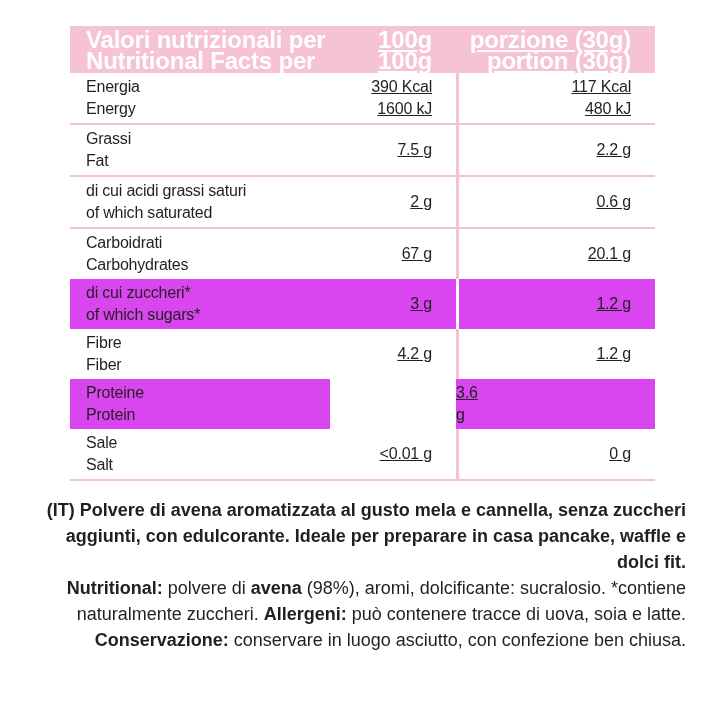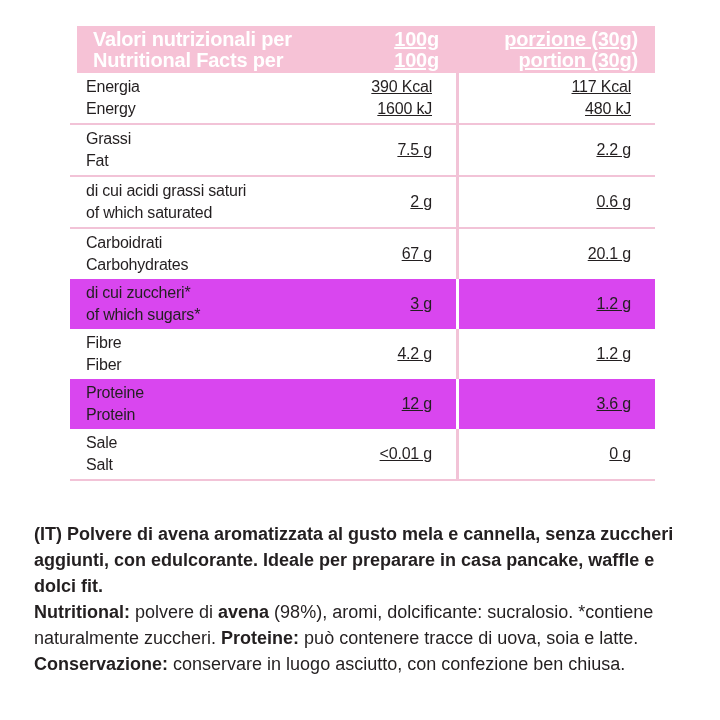--- a/index.html
+++ b/index.html
@@ -13,36 +13,36 @@
     position:absolute;left:70px;top:26px;width:585px;
     border-bottom:2px solid #f2c3d7;
   }
   .hrow,.row{
     display:grid;
     grid-template-columns:260px 126px 3px 196px;
     align-items:center;
   }
   .hrow{
     background:#f6c2d6;color:#ffffff;font-weight:bold;
-    min-height:47px;font-size:20px;line-height:21px;letter-spacing:-0.2px;margin-left:7px;
+    min-height:47px;font-size:24px;line-height:21px;letter-spacing:-0.2px;
   }
   .row{min-height:50px;font-size:16px;line-height:22px;letter-spacing:-0.2px;}
   .row.pink{background:#d946ef;}
   .row.line{border-top:2px solid #f2c3d7;}
   .cell{white-space:pre-line;}
   .lbl{padding-left:16px;text-align:left;}
   .val{text-align:right;padding-right:24px;text-decoration:underline;}
   .vd{align-self:stretch;}
   .hrow .vd{background:transparent;}
   .row .vd{background:#f2c3d7;}
   .row.pink .vd{background:#ffffff;}
   
   .footer{
     position:absolute;left:34px;top:497px;width:652px;
-    text-align:left;font-size:18px;line-height:26px;margin-top:24px;
+    text-align:right;font-size:18px;line-height:26px;
   }
   .desc{margin:0;font-weight:bold;}
   .details{margin:0;font-weight:normal;}
   .b{font-weight:bold;}
 </style>
 </head>
 <body>
 
 <div class="ntable">
 
@@ -102,31 +102,30 @@
     <div class="cell lbl">Fibre
 Fiber</div>
     <div class="cell val">4.2 g</div>
     <div class="vd"></div>
     <div class="cell val">1.2 g</div>
   </div>
 
   <div class="row pink">
     <div class="cell lbl">Proteine
 Protein</div>
-    <div class="cell val">12 g</div>
     <div class="vd"></div>
     <div class="cell val">3.6 g</div>
   </div>
 
   <div class="row">
     <div class="cell lbl">Sale
 Salt</div>
     <div class="cell val">&lt;0.01 g</div>
     <div class="vd"></div>
     <div class="cell val">0 g</div>
   </div>
 
 </div>
 
 <div class="footer">
   <p class="desc">(IT) Polvere di avena aromatizzata al gusto mela e cannella, senza zuccheri aggiunti, con edulcorante. Ideale per preparare in casa pancake, waffle e dolci fit.</p>
-  <p class="details"><span class="b">Nutritional:</span><span> polvere di </span><span class="b">avena</span><span> (98%), aromi, dolcificante: sucralosio. *contiene naturalmente zuccheri. </span><span class="b">Proteine:</span><span> può contenere tracce di uova, soia e latte. </span><span class="b">Conservazione:</span><span> conservare in luogo asciutto, con confezione ben chiusa.</span></p>
+  <p class="details"><span class="b">Nutritional:</span><span> polvere di </span><span class="b">avena</span><span> (98%), aromi, dolcificante: sucralosio. *contiene naturalmente zuccheri. </span><span class="b">Allergeni:</span><span> può contenere tracce di uova, soia e latte. </span><span class="b">Conservazione:</span><span> conservare in luogo asciutto, con confezione ben chiusa.</span></p>
 </div>
 
 </body></html>

